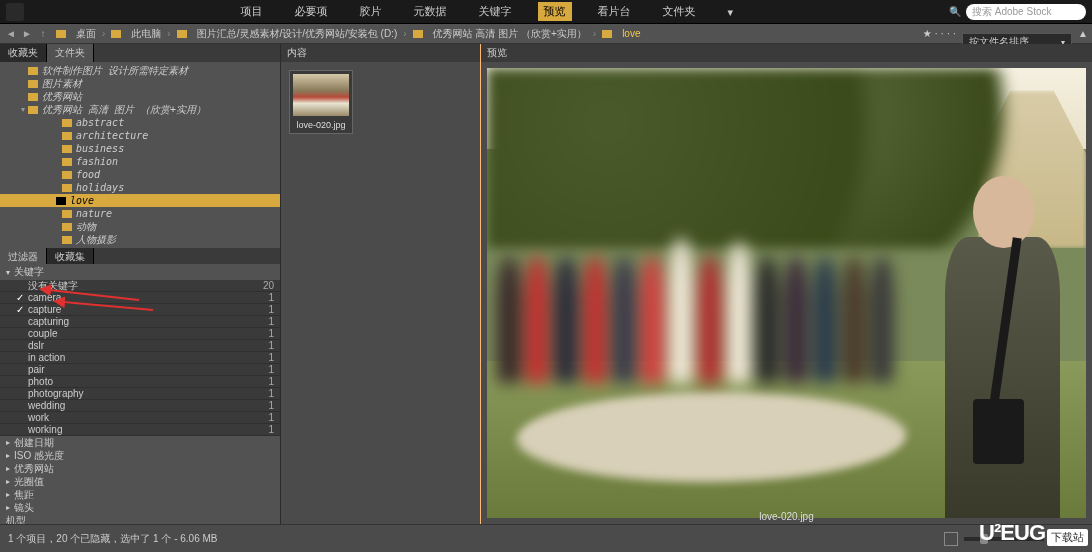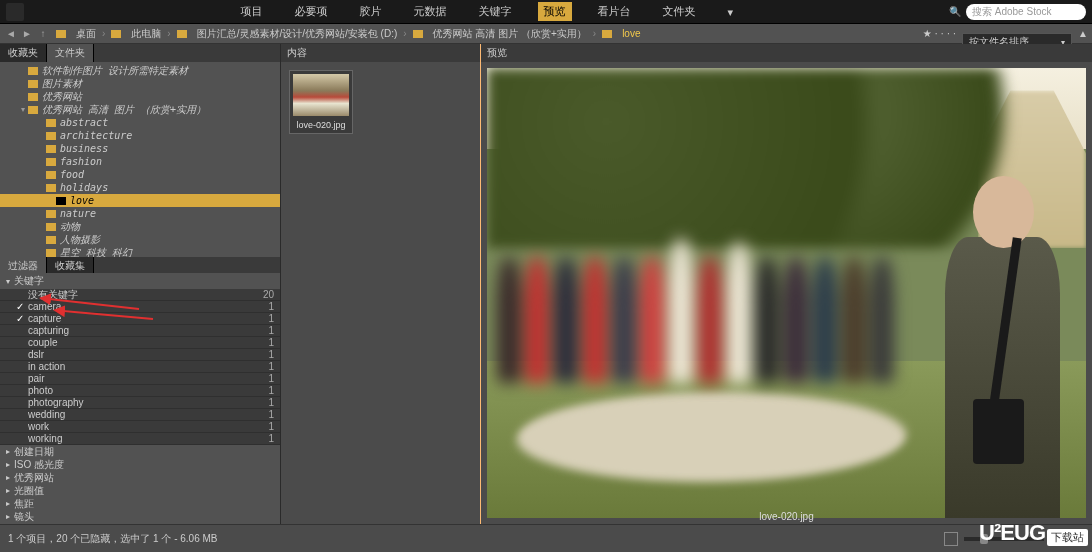--- a/index.html
+++ b/index.html
@@ -36,21 +36,21 @@
 .tab.active { background: #525252; }
 
 .folder-tree { background: #525252; flex: 0 0 auto; max-height: 195px; overflow: hidden; padding: 2px 0; }
 .tree-row { display: flex; align-items: center; height: 13px; padding: 0 4px; cursor: pointer; }
 .tree-row.selected { background: #d8a93e; color: #000; }
 .tree-row .tw { width: 10px; display: inline-block; text-align: center; color: #999; font-size: 8px; }
 .tree-row .fold { width: 10px; height: 8px; background: #d8a93e; display: inline-block; margin-right: 4px; }
 .tree-row.selected .fold { background: #000; }
 .tree-row .label { font-family: monospace; font-size: 10px; font-style: italic; }
 .indent1 { padding-left: 18px; }
-.indent2 { padding-left: 36px; }
+.indent2 { padding-left: 52px; }
 .indent3 { padding-left: 46px; }
 
 .filter-panel { background: #3a3a3a; flex: 1; overflow: hidden; display: flex; flex-direction: column; position: relative; }
 .filter-tabs { display: flex; height: 16px; }
 .filter-tabs .tab { font-size: 10px; }
 .keyword-list { flex: 1; overflow: hidden; position: relative; }
 .kw-header { background: #525252; padding: 1px 6px; font-size: 10px; display: flex; align-items: center; }
 .kw-header .tw { margin-right: 4px; font-size: 8px; }
 .kw-row { display: flex; justify-content: space-between; align-items: center; padding: 0 6px 0 16px; height: 12px; font-family: monospace; font-size: 10px; border-bottom: 1px solid #2f2f2f; cursor: pointer; }
 .kw-row .chk { width: 10px; display: inline-block; color: #fff; margin-right: 2px; }
@@ -238,25 +238,20 @@
         <div class="tree-row indent2">
           <span class="tw"></span>
           <span class="fold"></span>
           <span class="label">动物</span>
         </div>
         <div class="tree-row indent2">
           <span class="tw"></span>
           <span class="fold"></span>
           <span class="label">人物摄影</span>
         </div>
-        <div class="tree-row indent2">
-          <span class="tw"></span>
-          <span class="fold"></span>
-          <span class="label">星空 科技 科幻</span>
-        </div>
       </div>
 
     <div class="filter-panel">
       <div class="filter-tabs">
         <div class="tab active">过滤器</div>
         <div class="tab">收藏集</div>
       </div>
       <div class="keyword-list">
         <div class="kw-header">
             <span class="tw">▾</span>

